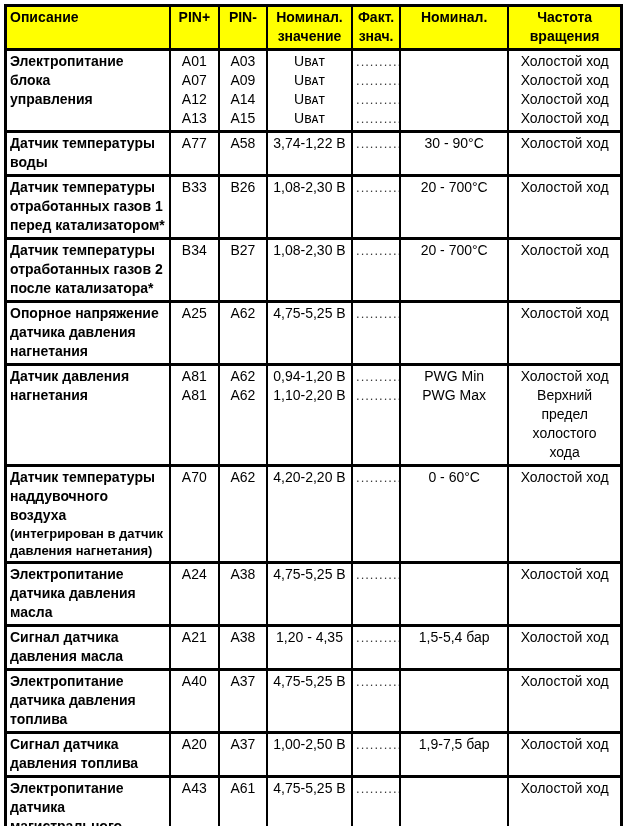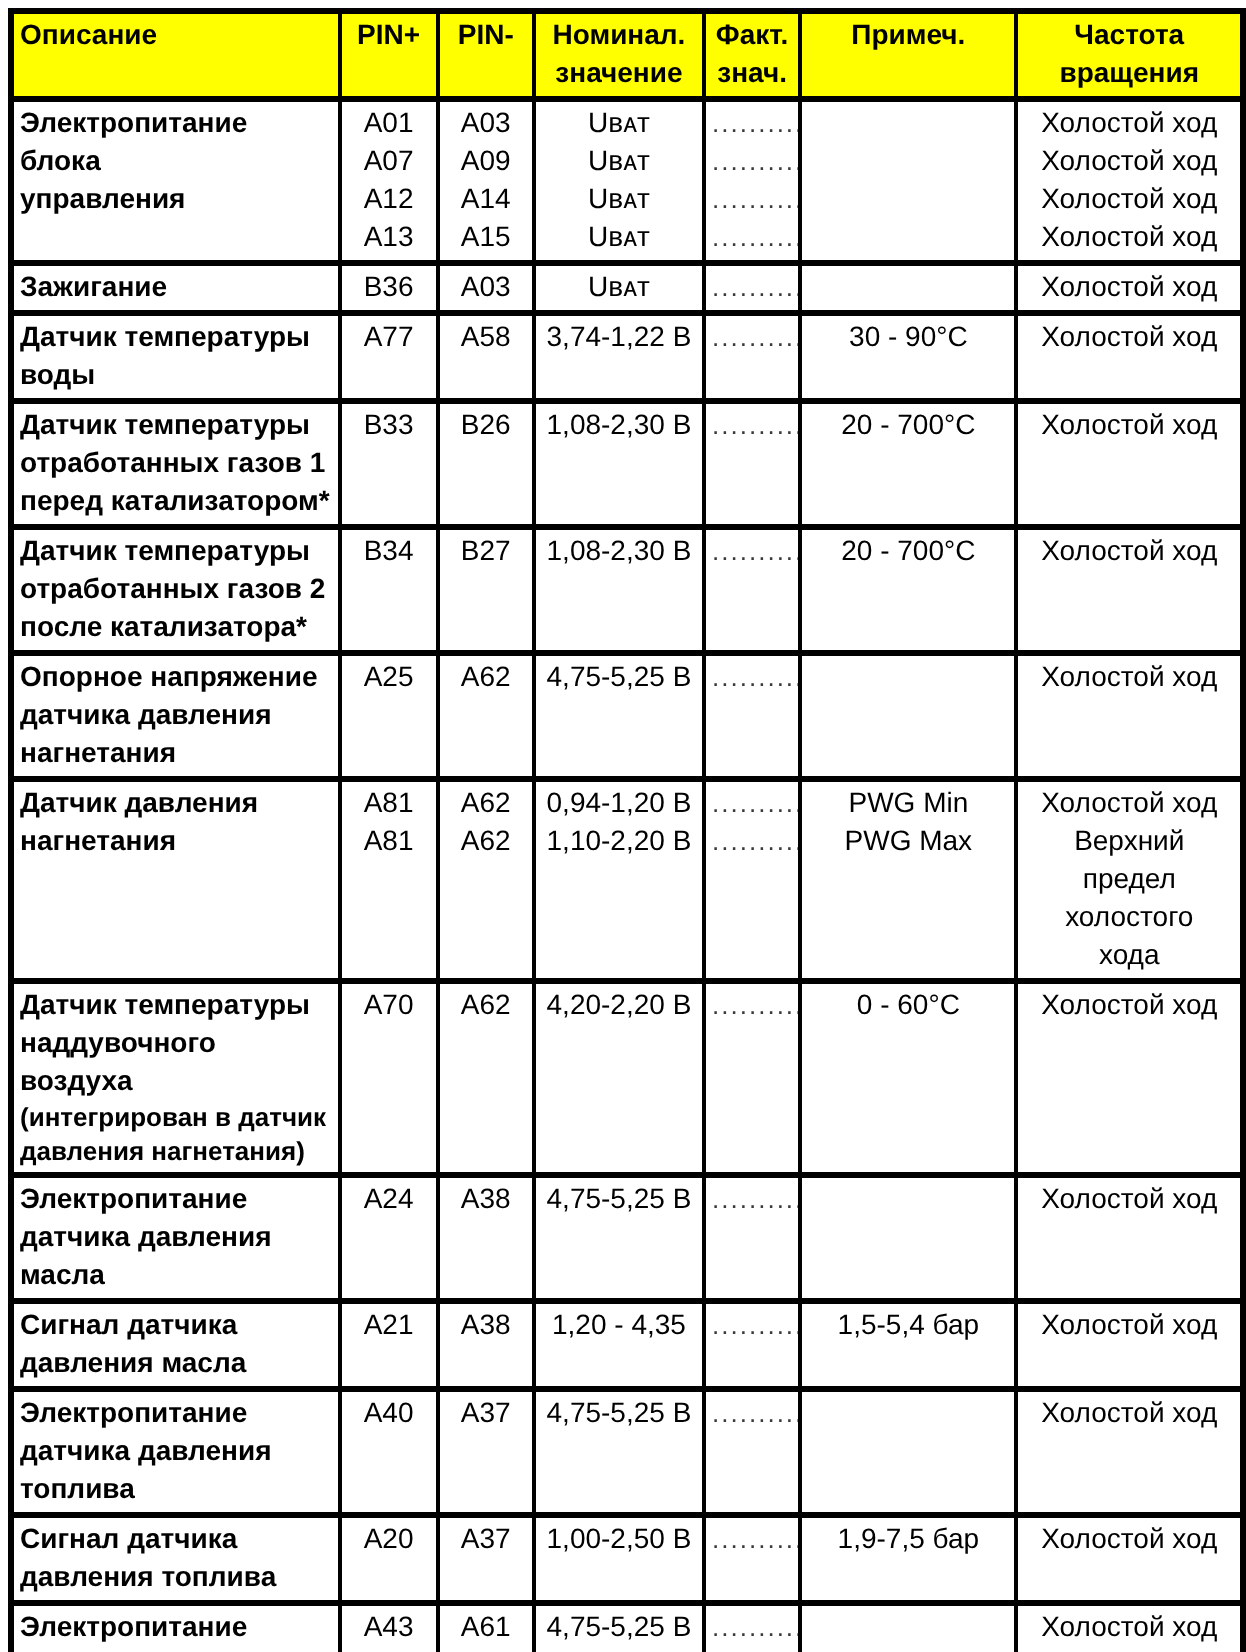--- a/index.html
+++ b/index.html
@@ -50,21 +50,21 @@
     <col style="width:108px">
     <col style="width:113px">
   </colgroup>
   <thead>
     <tr>
       <th>Описание</th>
       <th>PIN+</th>
       <th>PIN-</th>
       <th>Номинал. значение</th>
       <th>Факт. знач.</th>
-      <th>Примеч.</th>
+      <th>Номинал.</th>
       <th>Частота вращения</th>
     </tr>
   </thead>
   <tbody>
       <tr>
         <td class="c-desc"><span class="desc-main">Электропитание блока
 управления</span></td>
         <td class="c-center">A01
 A07
 A12
@@ -81,29 +81,20 @@
 ..........
 ..........
 ..........</td>
         <td class="c-center"></td>
         <td class="c-center">Холостой ход
 Холостой ход
 Холостой ход
 Холостой ход</td>
       </tr>
       <tr>
-        <td class="c-desc"><span class="desc-main">Зажигание</span></td>
-        <td class="c-center">B36</td>
-        <td class="c-center">A03</td>
-        <td class="c-center">Uʙᴀᴛ</td>
-        <td class="c-center c-fact">..........</td>
-        <td class="c-center"></td>
-        <td class="c-center">Холостой ход</td>
-      </tr>
-      <tr>
         <td class="c-desc"><span class="desc-main">Датчик температуры
 воды</span></td>
         <td class="c-center">A77</td>
         <td class="c-center">A58</td>
         <td class="c-center">3,74-1,22 В</td>
         <td class="c-center c-fact">..........</td>
         <td class="c-center">30 - 90°C</td>
         <td class="c-center">Холостой ход</td>
       </tr>
       <tr>

